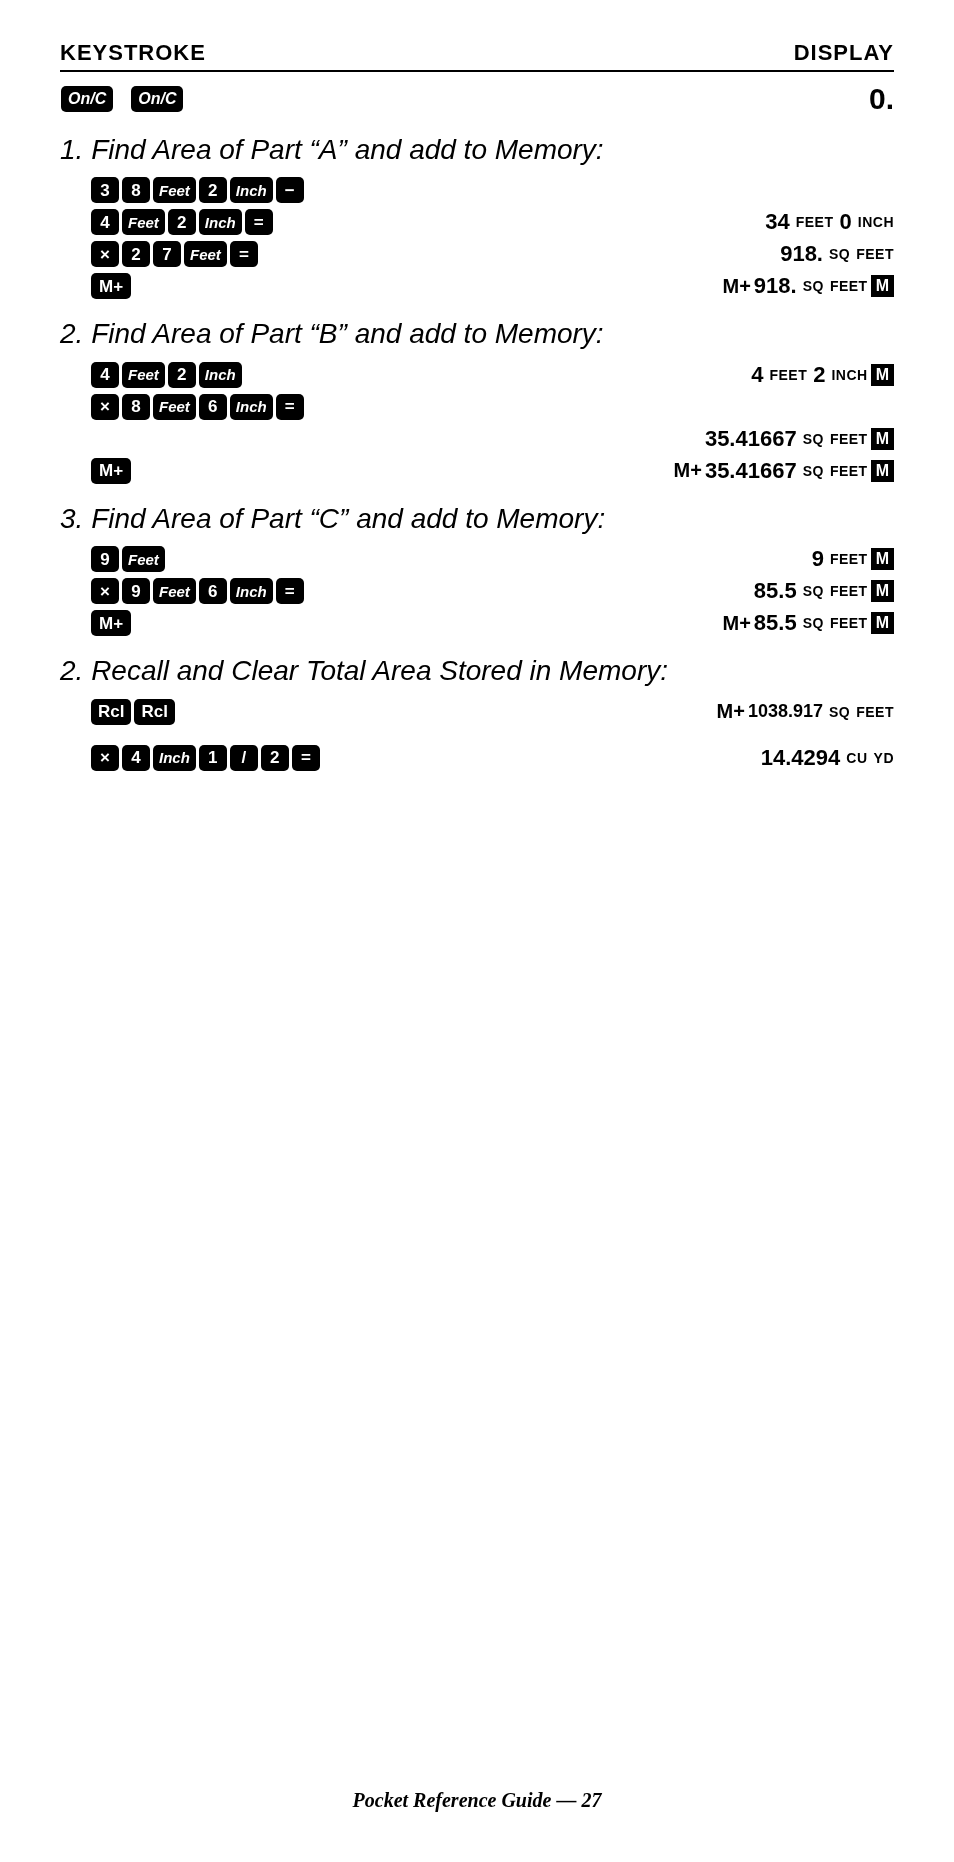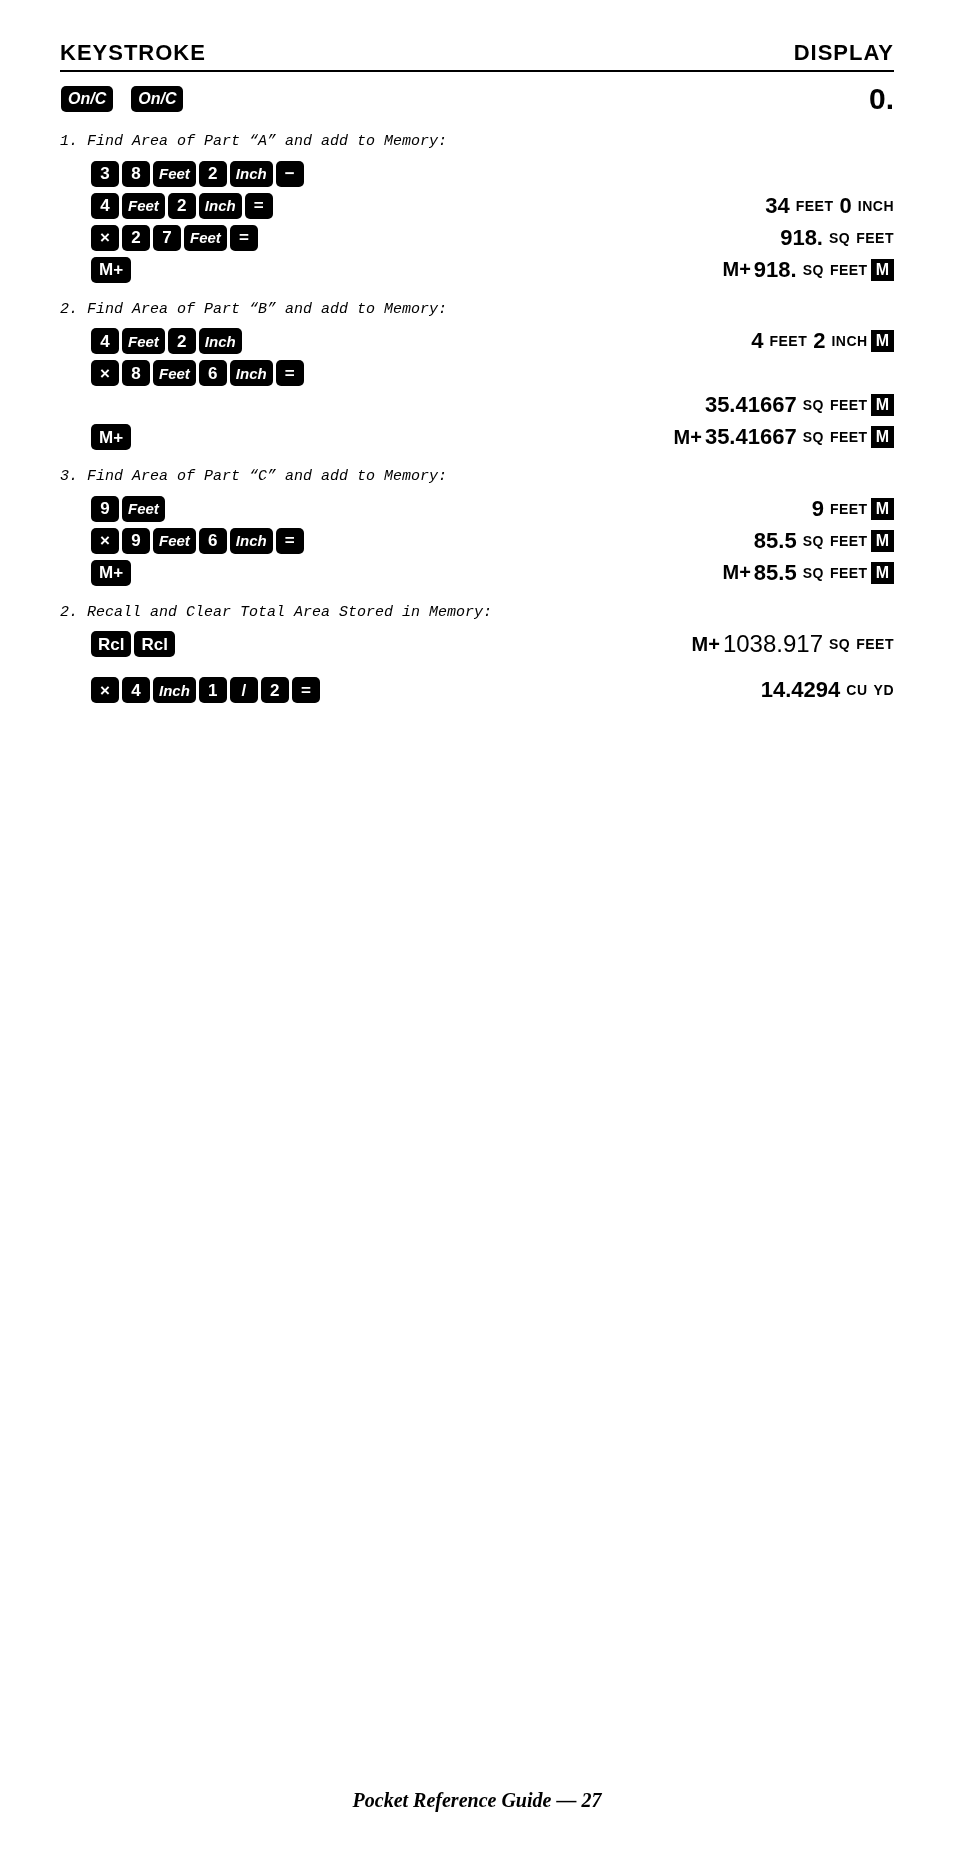--- a/index.html
+++ b/index.html
@@ -142,23 +142,23 @@
       vertical-align: middle;
       line-height: 1;
     }
 
     
     .section {
       margin-top: 14px;
     }
 
     .step-title {
-      font-family: Liberation Mono, monospace;
+      font-family: Liberation Sans, sans-serif;
       font-style: italic;
-      font-size: 15px;
+      font-size: 28px;
       margin-bottom: 6px;
       line-height: 1.3;
     }
 
     .keystroke-row {
       display: flex;
       justify-content: space-between;
       align-items: center;
       padding: 2px 0;
       min-height: 32px;
@@ -417,21 +417,21 @@
     <div class="section">
       <div class="step-title">2. Recall and Clear Total Area Stored in Memory:</div>
       <div class="keystroke-row">
         <div class="ks-left">
           <span class="key-rcl">Rcl</span>
           <span class="key-rcl">Rcl</span>
         </div>
         <div class="ks-right">
           <span style="display: flex; align-items: center; gap: 3px; flex-wrap: wrap; justify-content: flex-end;">
             <span style="font-family: Arial, Helvetica, sans-serif; font-weight: 900; font-size: 20px;">M+</span>
-            <span style="font-family: Arial, Helvetica, sans-serif; font-weight: 400; font-size: 24px;">1038.917</span>
+            <span style="font-family: Arial, Helvetica, sans-serif; font-weight: 700; font-size: 18px;">1038.917</span>
             <span style="font-size: 10px;"> </span>
             <span style="font-family: Arial, Helvetica, sans-serif; font-weight: 900; font-size: 14px; letter-spacing: 0.5px;">SQ</span>
             <span style="font-size: 10px;"> </span>
             <span style="font-family: Arial, Helvetica, sans-serif; font-weight: 900; font-size: 14px; letter-spacing: 0.5px;">FEET</span>
           </span>
         </div>
       </div>
     </div>
     <div class="section">
       <div class="keystroke-row">

